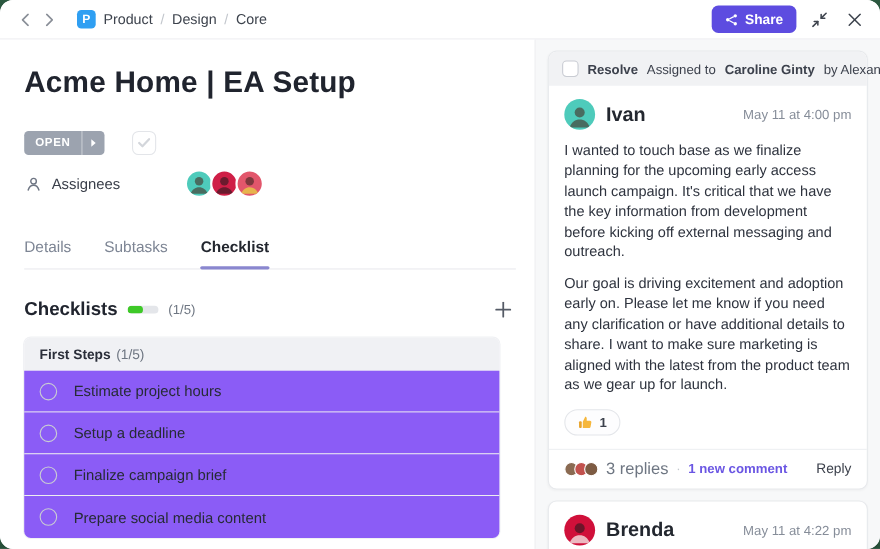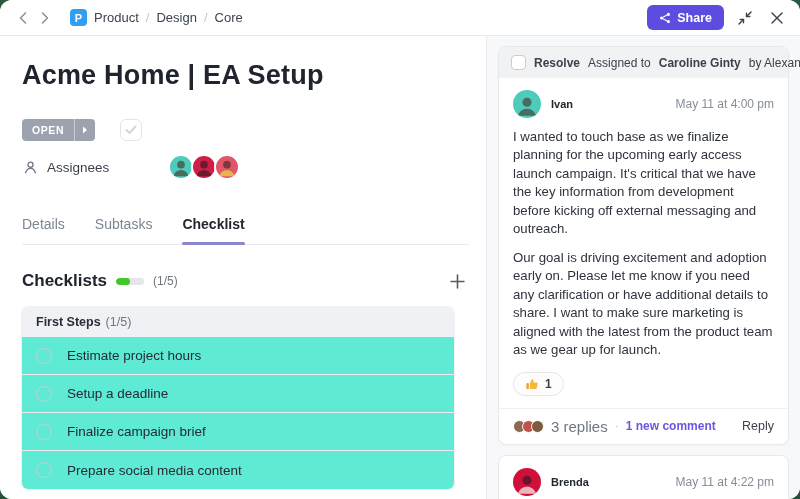--- a/index.html
+++ b/index.html
@@ -62,31 +62,31 @@
   .checklists-head { display:flex; align-items:center; margin:24px 17px 14px 0; gap:9px; }
   .checklists-title { font-size:17px; font-weight:700; color:#20242e; }
   .progress-pill { width:28px; height:7px; border-radius:4px; background:#e4e6ea; overflow:hidden; }
   .progress-fill { height:100%; border-radius:4px; }
   .progress-count { font-size:12px; color:#6e7682; }
   .add-btn { margin-left:auto; width:24px; height:24px; display:flex; align-items:center; justify-content:center; cursor:pointer; border-radius:5px; }
   .check-group { margin-right:32px; border-radius:6px; box-shadow:0 0 0 1px #f0f1f4; }
   .check-group-head { display:flex; gap:5px; align-items:center; background:#f0f1f4; border-radius:6px 6px 0 0; padding:8px 14px; font-size:12.5px; }
   .check-group-title { font-weight:700; color:#2a2e39; }
   .check-group-count { color:#6e7682; }
-  .check-item { display:flex; align-items:center; gap:15px; height:38px; padding:0 14px; border-bottom:1px solid #ededf0; background:#5eead4; font-size:13.5px; color:#262b35; cursor:pointer; }
+  .check-item { display:flex; align-items:center; gap:15px; height:38px; padding:0 14px; border-bottom:1px solid #ededf0; background:#8b5cf6; font-size:13.5px; color:#262b35; cursor:pointer; }
   .check-item:last-child { border-bottom:none; border-radius:0 0 6px 6px; }
   .check-circle { width:16px; height:16px; border:1.5px solid #c9ccd3; border-radius:50%; flex:0 0 16px; }
   
   .comment-card { background:#fff; border:1px solid #e7e9ec; border-radius:8px; box-shadow:0 1px 2px rgba(20,20,40,.03); }
   .resolve-bar { display:flex; align-items:center; gap:8px; background:#f1f2f4; border-radius:7px 7px 0 0; padding:8px 12px; font-size:12px; color:#3c414c; white-space:nowrap; }
   .resolve-checkbox { width:15px; height:15px; flex:0 0 15px; background:#fff; border:1px solid #c9ccd3; border-radius:4px; cursor:pointer; }
   .rb-bold { font-weight:700; }
   .card-body { padding:12px 14px 12px; }
   .author-row { display:flex; align-items:center; gap:10px; }
-  .author-name { font-size:11px; font-weight:700; color:#23272f; }
+  .author-name { font-size:18px; font-weight:700; color:#23272f; }
   .comment-date { margin-left:auto; font-size:12px; color:#868d99; }
   .comment-p { margin-top:10px; font-size:13.2px; line-height:1.4; color:#2e333e; }
   .reaction-pill { display:inline-flex; align-items:center; gap:6px; margin-top:12px; padding:4px 11px; border:1px solid #e4e6ea; border-radius:14px; background:#fdfdfe; cursor:pointer; }
   .reaction-count { font-size:12px; font-weight:600; color:#3c414c; }
   .card-footer { display:flex; align-items:center; gap:7px; border-top:1px solid #eef0f2; padding:9px 14px; }
   .mini-avatars { display:flex; }
   .mini-avatar { width:13px; height:13px; border-radius:50%; border:1.5px solid #fff; }
   .mini-avatar + .mini-avatar { margin-left:-4px; }
   .replies-text { font-size:15px; color:#6e7682; }
   .footer-dot { color:#c3c7cd; font-size:12px; }

